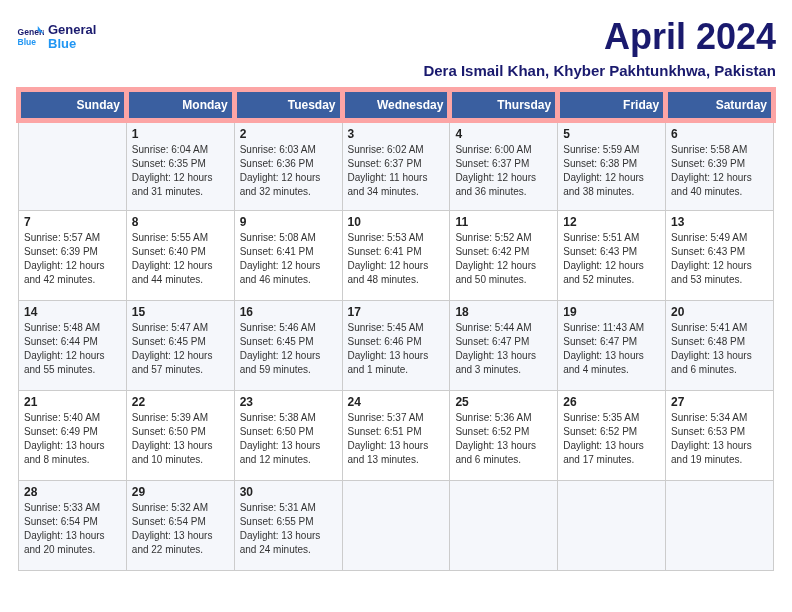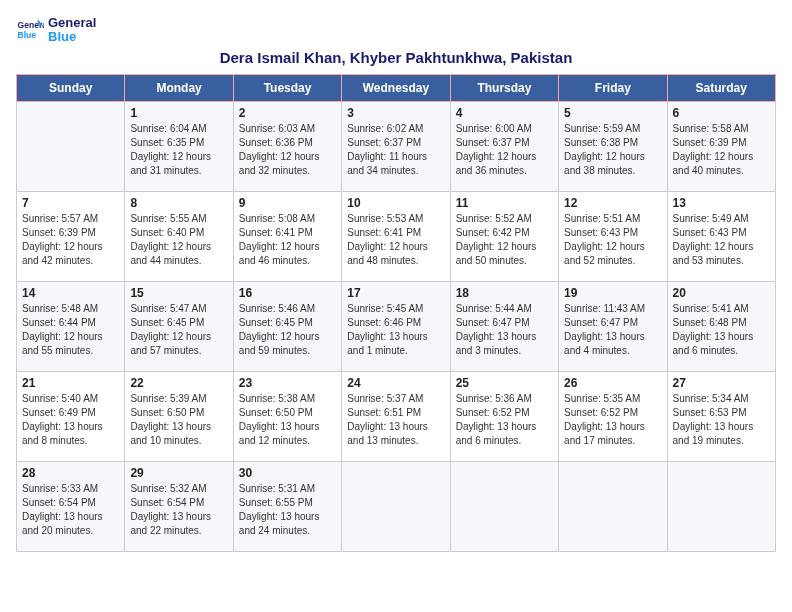--- a/index.html
+++ b/index.html
@@ -25,39 +25,39 @@
       width: 28px;
       height: 28px;
     }
     .month-title {
       font-size: 36px;
       font-weight: bold;
       color: #1a1a6e;
       text-align: right;
     }
     .location-title {
-      text-align: center;
+      text-align: right;
       font-size: 15px;
       font-weight: bold;
       color: #1a1a6e;
       margin-bottom: 8px;
     }
     table {
       width: 100%;
       border-collapse: collapse;
       table-layout: fixed;
     }
     thead tr th {
       background: #3a5fa0;
       color: #fff;
       font-size: 12px;
       font-weight: bold;
       padding: 6px 4px;
-      text-align: center;
-      border: 1px solid #fca5a5;
+      text-align: right;
+      border: 5px solid #fca5a5;
     }
     tbody tr td {
       vertical-align: top;
       border: 1px solid #ccc;
       padding: 4px 5px;
       font-size: 10px;
       color: #222;
       height: 90px;
       background: #fff;
     }
@@ -84,20 +84,21 @@
     <svg class="logo-icon" viewBox="0 0 36 36">
       <text x="2" y="16" font-size="11" font-weight="bold" fill="#1a1a6e">General</text>
       <text x="2" y="28" font-size="11" font-weight="bold" fill="#2196F3">Blue</text>
       <polygon points="28,4 36,14 28,10" fill="#2196F3"></polygon>
     </svg>
     <div style="display:flex;flex-direction:column;line-height:1.1;">
       <span style="font-size:13px;font-weight:bold;color:#1a1a6e;">General</span>
       <span style="font-size:13px;font-weight:bold;color:#2196F3;">Blue</span>
     </div>
   </div>
+  <div class="month-title">April 2024</div>
 </div>
 
 <div class="location-title">Dera Ismail Khan, Khyber Pakhtunkhwa, Pakistan</div>
 
 <table>
   <thead>
     <tr id="header-row">
         <th>Sunday</th>
         <th>Monday</th>
         <th>Tuesday</th>

